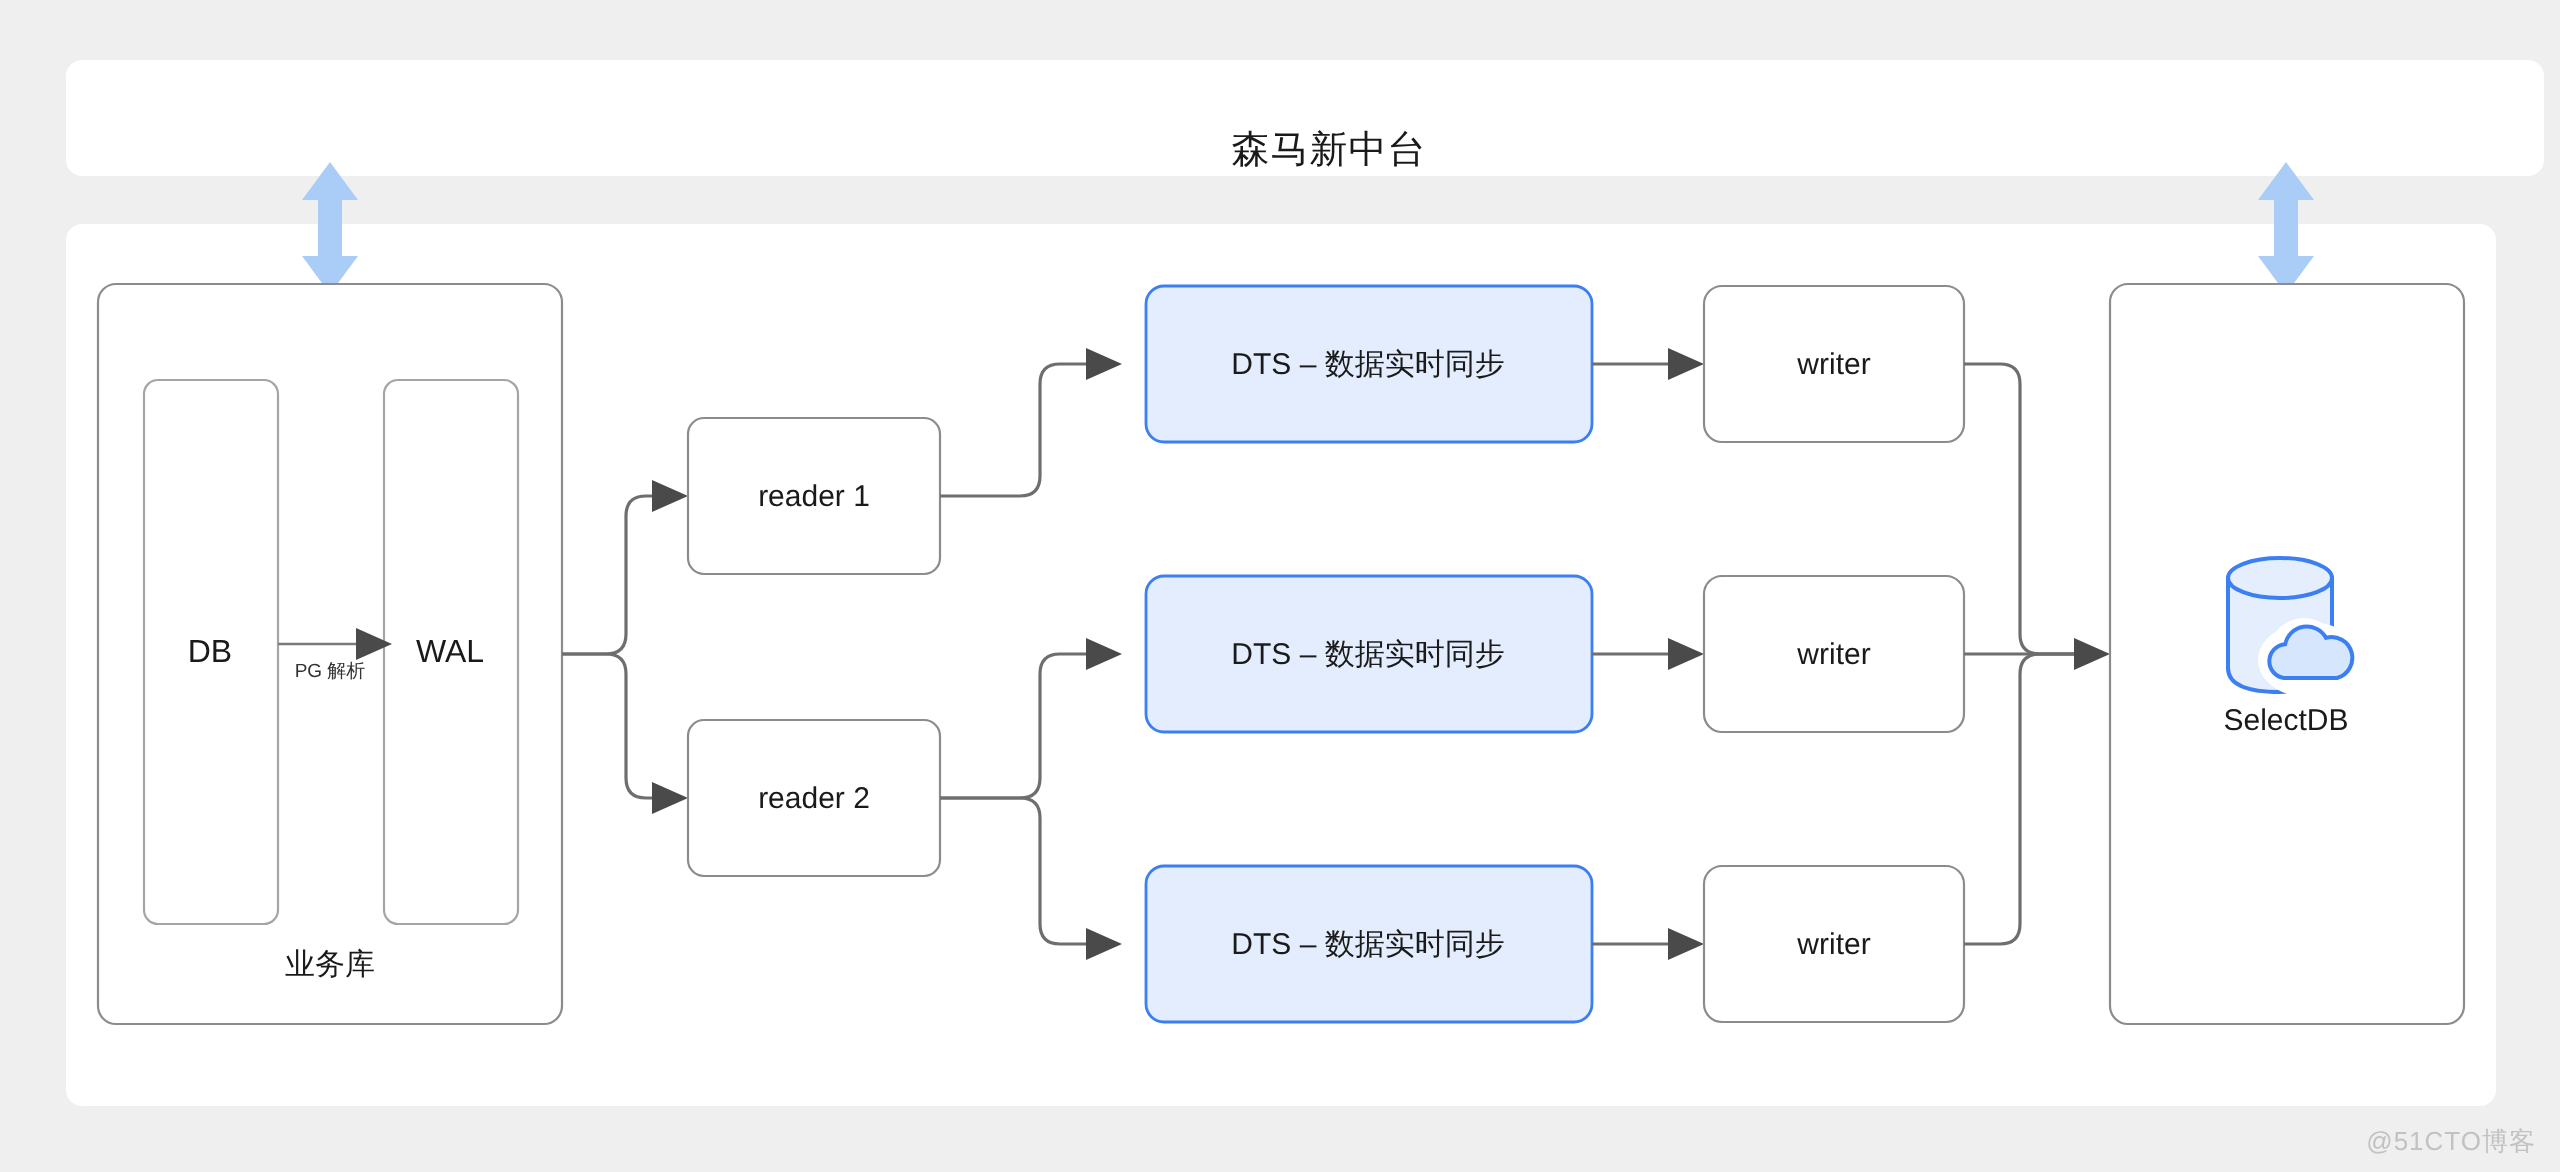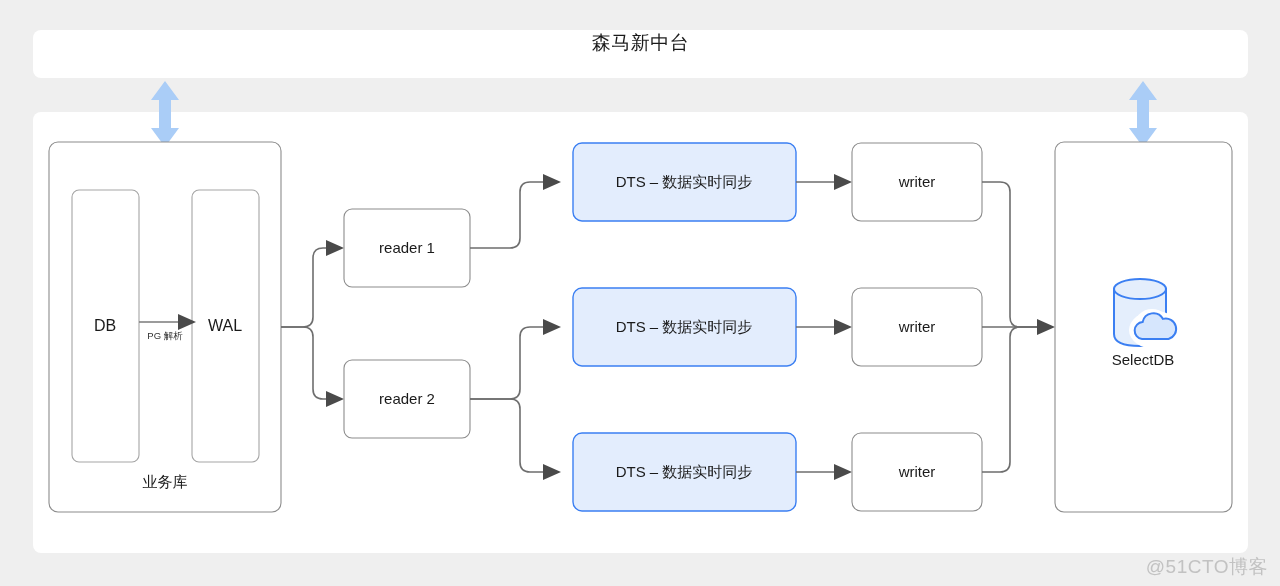--- a/index.html
+++ b/index.html
@@ -21,24 +21,25 @@
   }
   .panel {
     position: absolute;
     background: #ffffff;
     border-radius: 8px;
   }
   #header-panel {
     left: 33px;
     top: 30px;
     width: 1215px;
-    height: 48px;
+    height: 58px;
     display: flex;
-    align-items: flex-start;
+    align-items: flex-end;
     justify-content: center;
+    padding-left: 24px;
   }
   #header-title {
     font-size: 19px;
     color: #1a1a1a;
     letter-spacing: 0.5px;
   }
   #main-panel {
     left: 33px;
     top: 112px;
     width: 1215px;
@@ -88,21 +89,21 @@
   }
   .arrowhead { fill: #4a4a4a; }
   .biarrow { fill: #aacdf7; }
   .db-cyl-fill { fill: #e4eefc; stroke: #3b7ff2; stroke-width: 2; }
   .db-cloud { fill: #d6e6fd; stroke: #3b7ff2; stroke-width: 2; }
   .db-cloud-gap { fill: #ffffff; stroke: none; }
   #watermark {
     position: absolute;
     right: 12px;
     bottom: 6px;
-    font-size: 19px;
+    font-size: 13px;
     color: #c2c2c2;
     letter-spacing: 0.5px;
   }
 </style>
 </head>
 <body>
 
 <div id="root">
 
   <div class="panel" id="header-panel">

